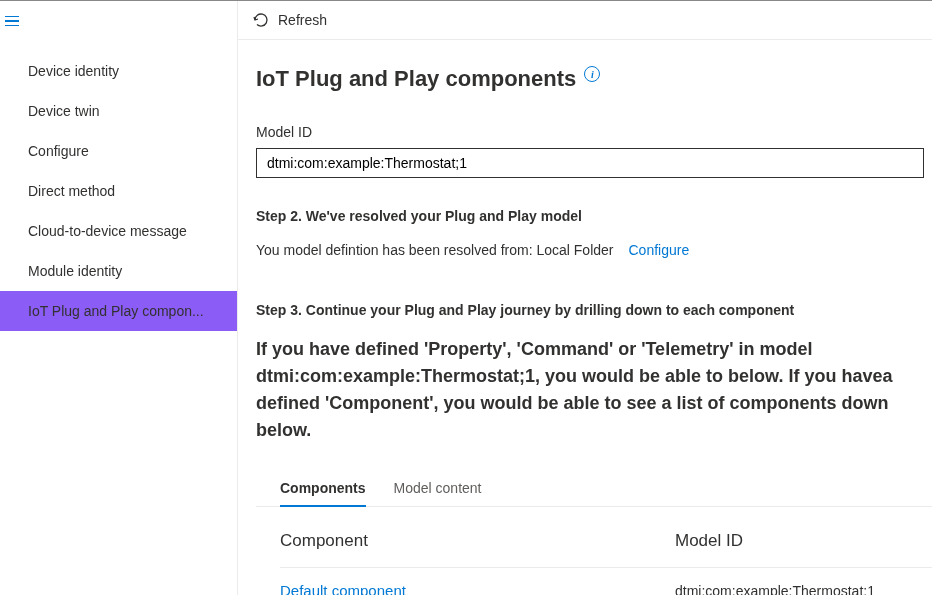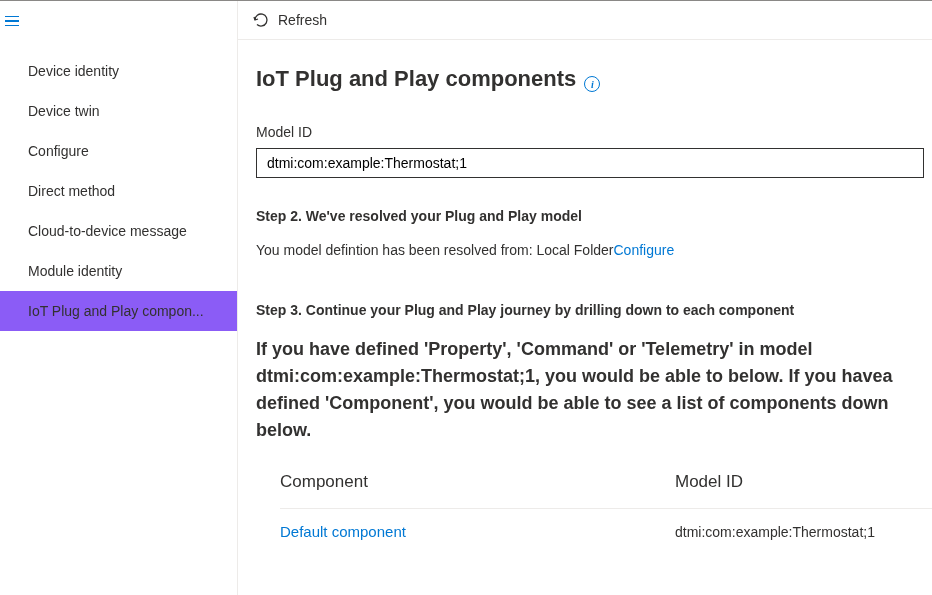--- a/index.html
+++ b/index.html
@@ -78,21 +78,21 @@
       cursor: pointer;
     }
     .content {
       padding: 26px 0 0 18px;
       overflow-y: auto;
     }
     .page-title {
       font-size: 22px;
       font-weight: 700;
       display: flex;
-      align-items: flex-end;
+      align-items: flex-start;
       gap: 8px;
       margin-bottom: 32px;
     }
     .info-icon {
       width: 16px;
       height: 16px;
       border: 1px solid #0078d4;
       border-radius: 50%;
       display: inline-flex;
       align-items: center;
@@ -124,21 +124,21 @@
       margin-bottom: 12px;
     }
     .link {
       color: #0078d4;
       cursor: pointer;
       font-size: 14px;
     }
     .desc-row {
       display: flex;
       align-items: baseline;
-      gap: 0;
+      gap: 15px;
       margin-bottom: 32px;
     }
     .step3-desc {
       font-weight: 700;
       font-size: 18px;
       line-height: 1.5;
       margin-bottom: 28px;
       max-width: 690px;
     }
     .tabs {
@@ -238,20 +238,24 @@
 
     <div class="step-title">Step 2. We've resolved your Plug and Play model</div>
     <div class="desc-row">
       <span class="step2-desc">You model defintion has been resolved from: Local Folder</span>
       <span class="link">Configure</span>
     </div>
 
     <div class="step-title">Step 3. Continue your Plug and Play journey by drilling down to each component</div>
     <div class="step3-desc">If you have defined 'Property', 'Command' or 'Telemetry' in model dtmi:com:example:Thermostat;1, you would be able to below. If you havea defined 'Component', you would be able to see a list of components down below.</div>
 
+    <div class="tabs">
+      <div class="tab active">Components</div>
+      <div class="tab">Model content</div>
+    </div>
 
     <div class="table">
       <div class="table-header">
         <div class="col col-component">Component</div>
         <div class="col col-modelid">Model ID</div>
       </div>
       <div class="table-row">
         <div class="col col-component">
           <span class="link">Default component</span>
         </div>

